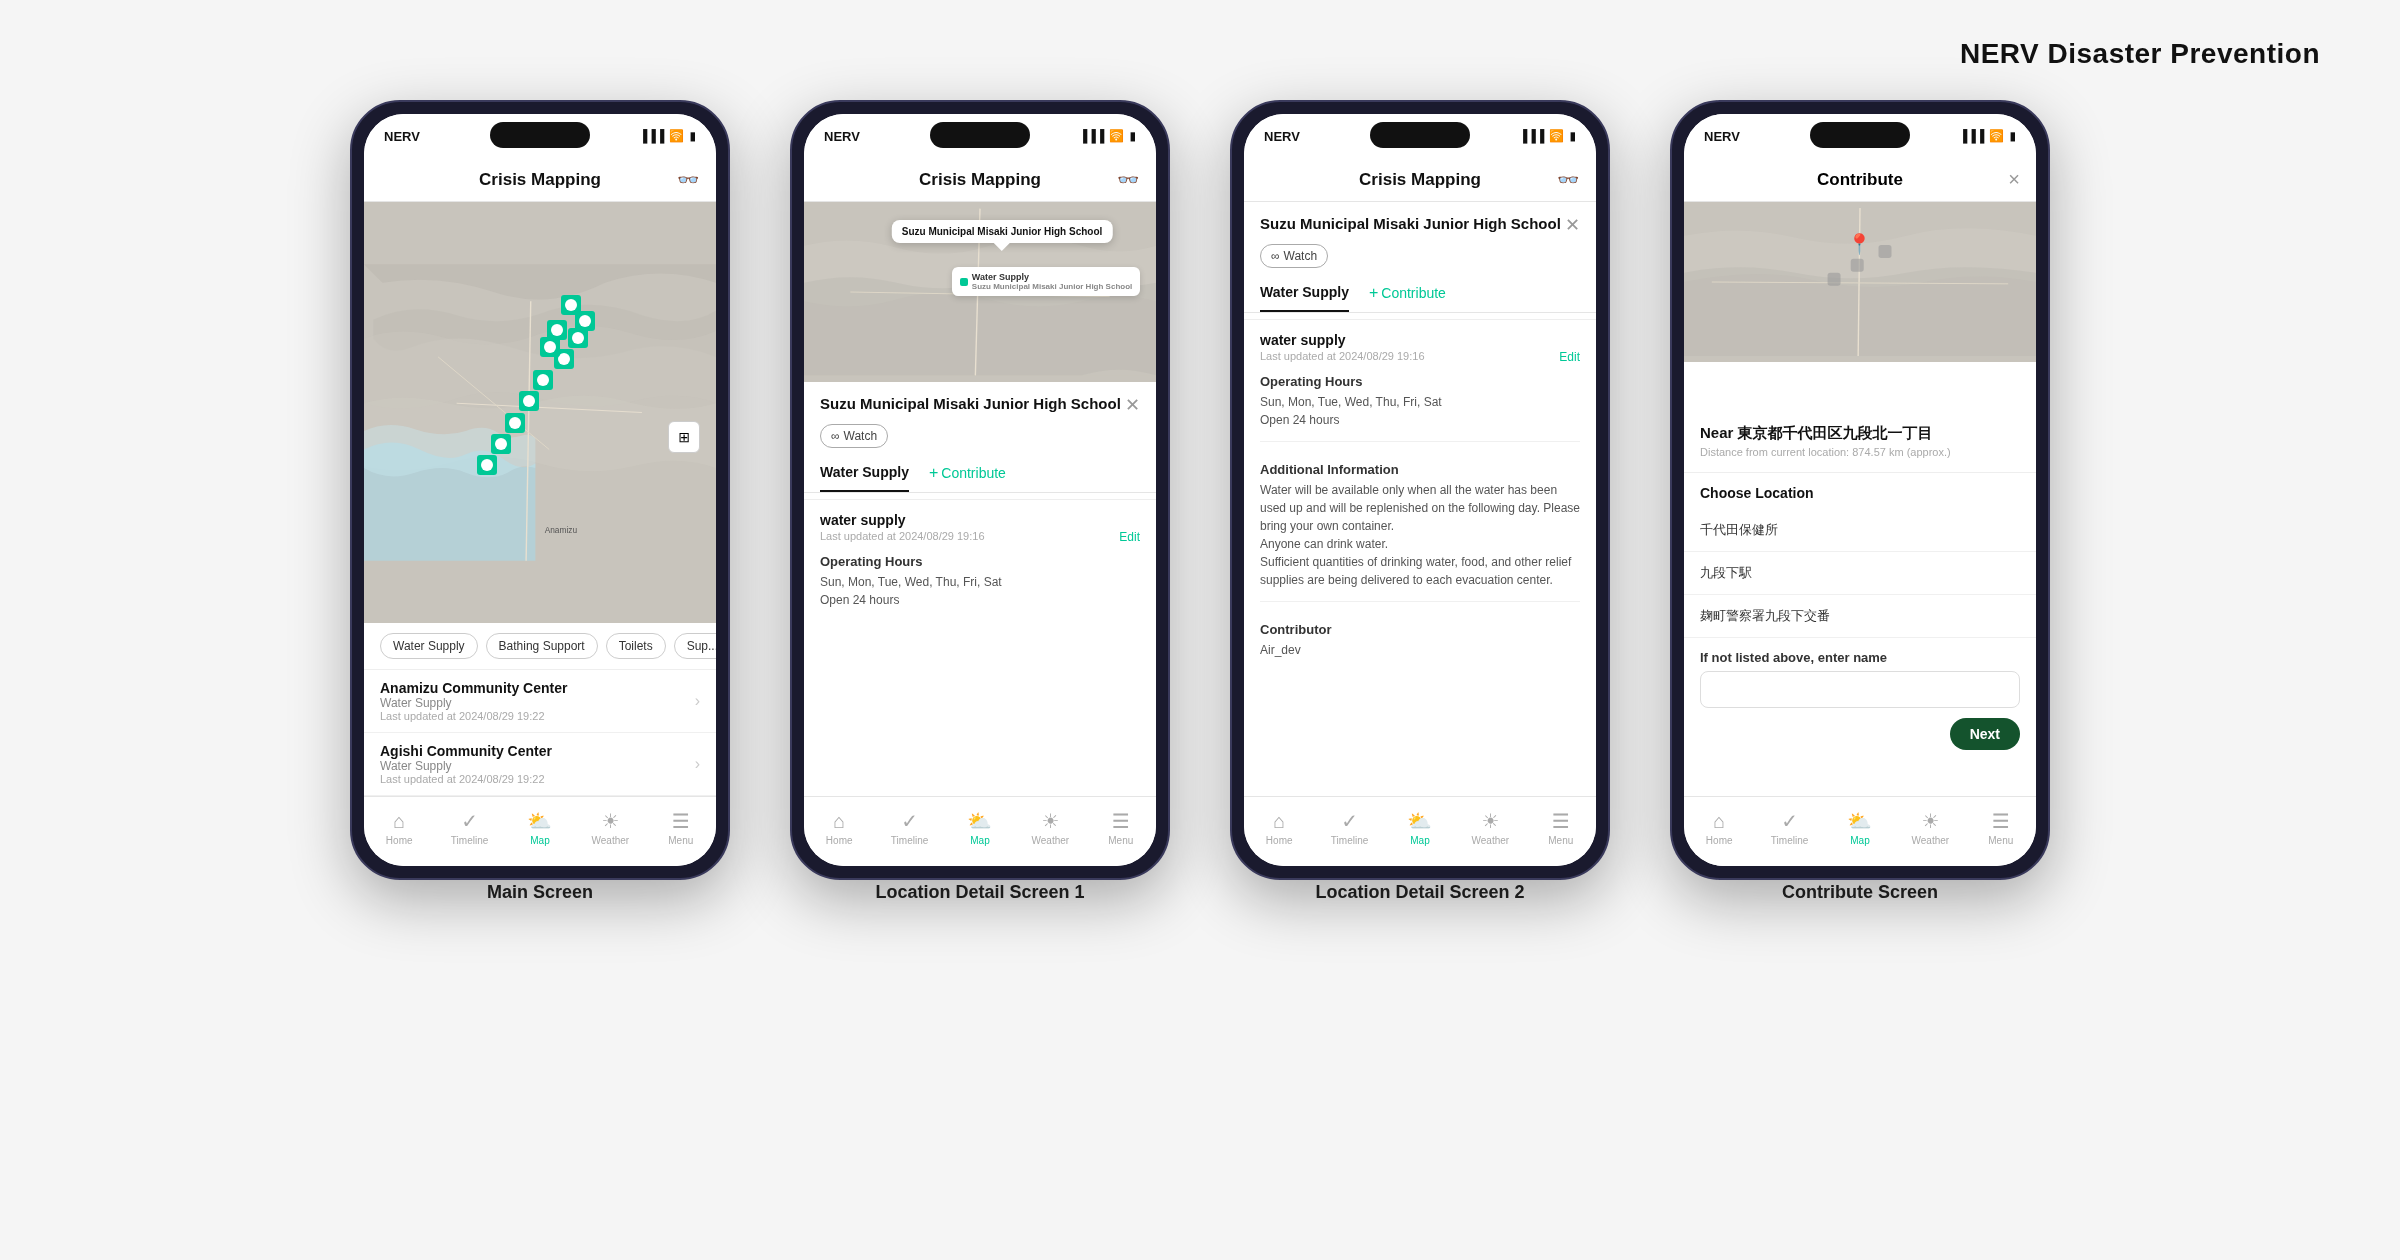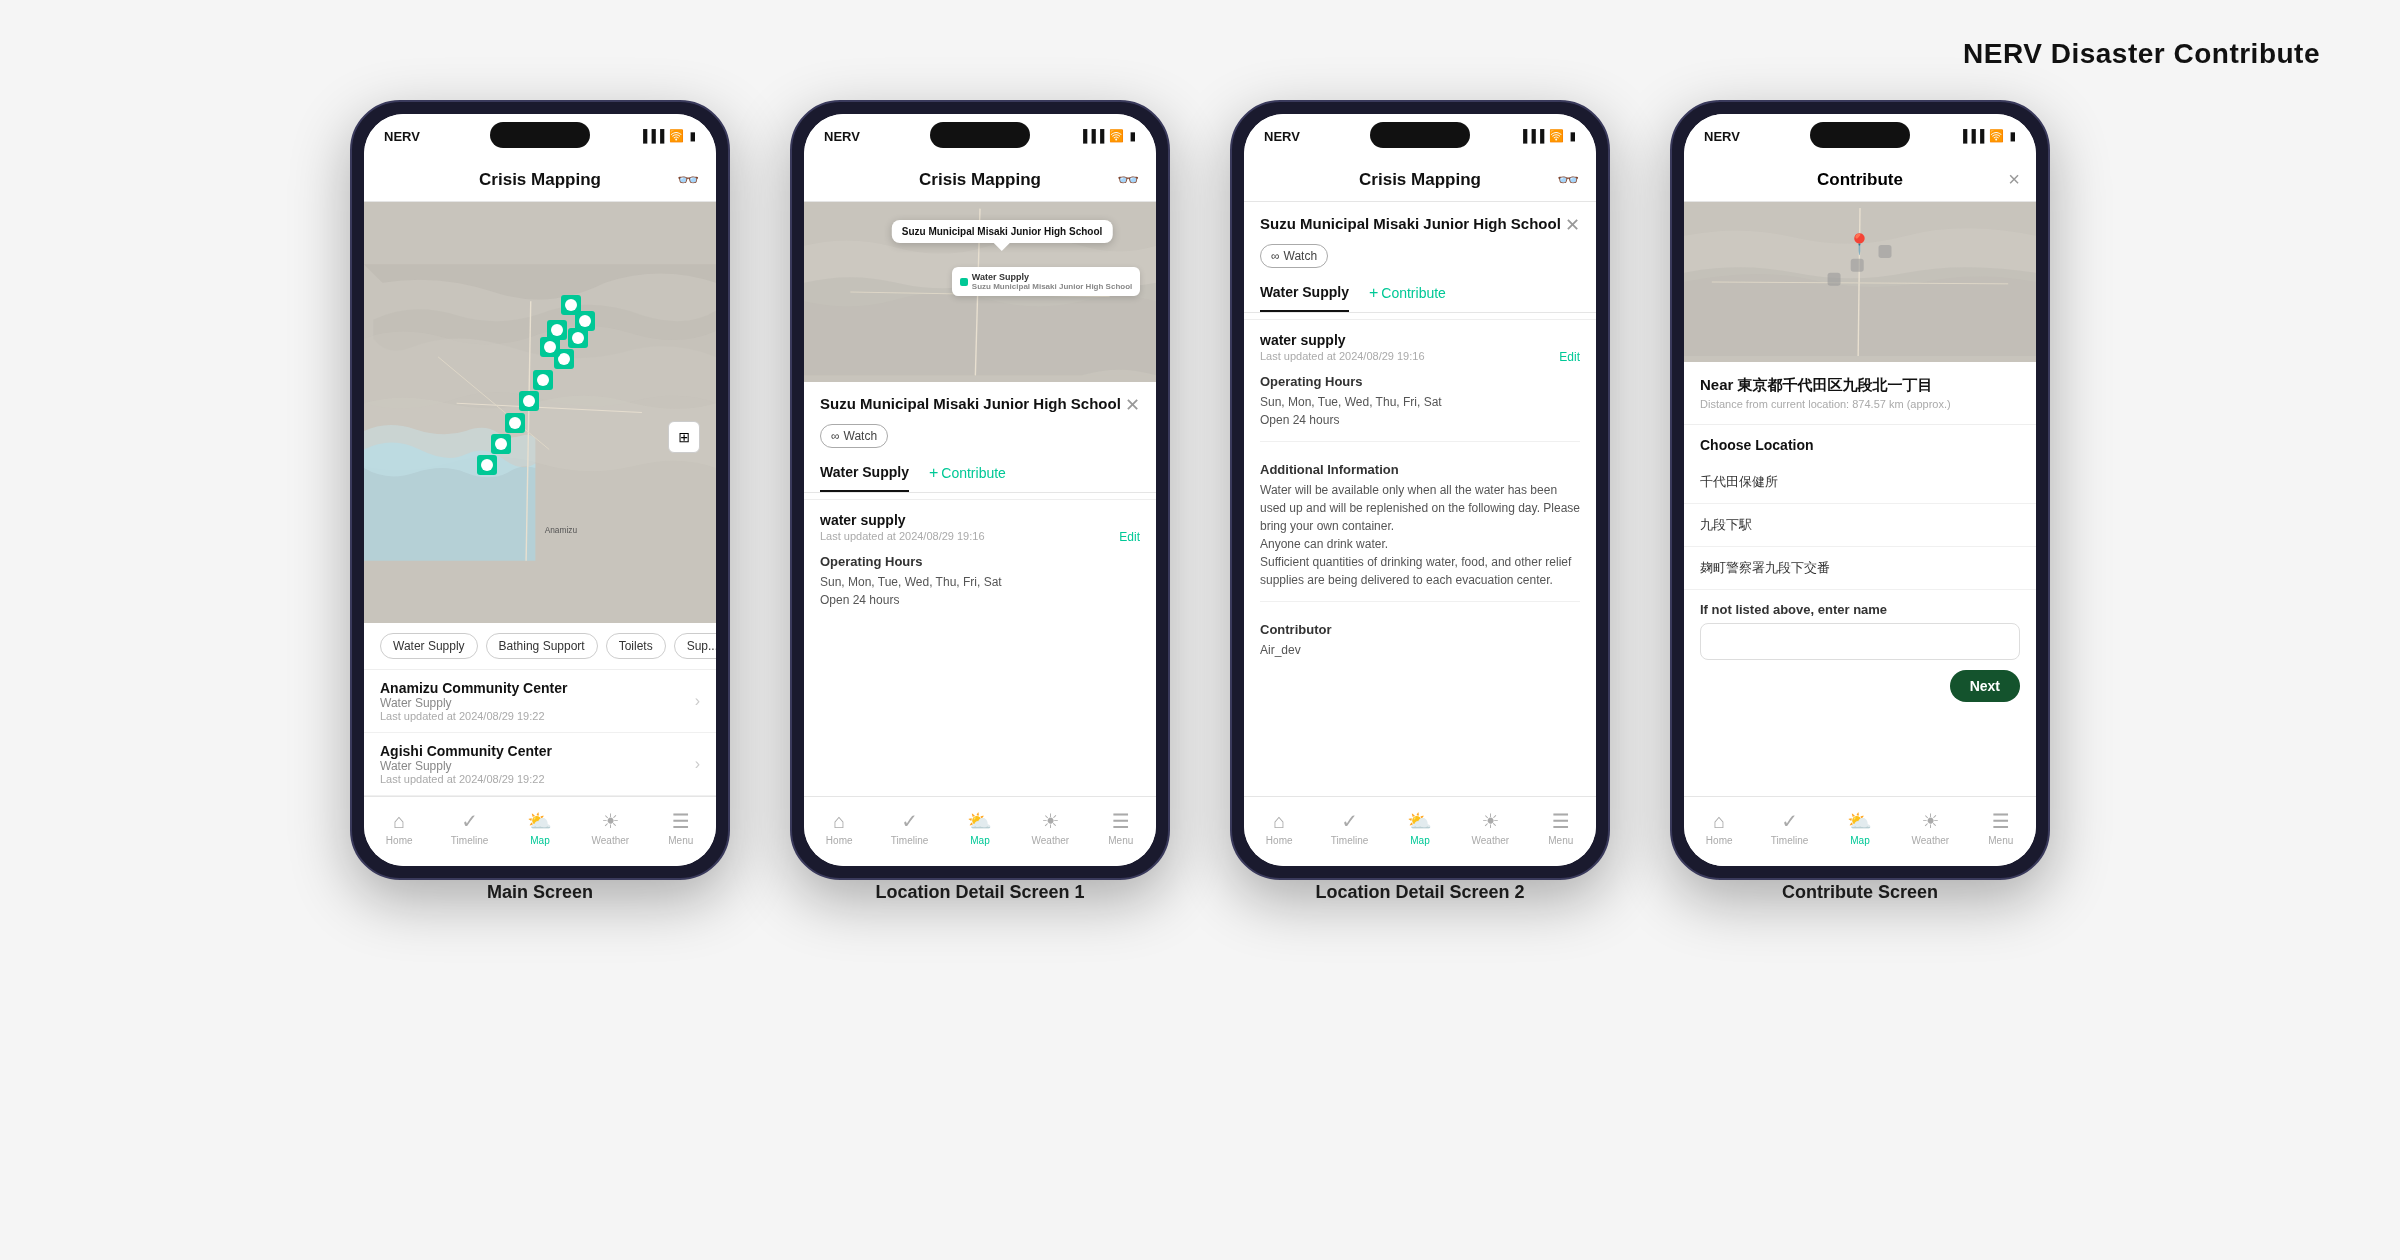--- a/index.html
+++ b/index.html
@@ -399,20 +399,21 @@
       position: absolute;
       right: 16px;
       font-size: 20px;
       color: #999;
     }
 
     .location-info-box {
       padding: 14px 16px;
       border-bottom: 1px solid #eee;
       flex-shrink: 0;
+      margin-top: 48px;
     }
 
     .location-address-big {
       font-size: 15px;
       font-weight: 700;
       color: #111;
       margin-bottom: 3px;
     }
 
     .location-distance {
@@ -555,21 +556,21 @@
 
     .scroll-area {
       flex: 1;
       overflow-y: auto;
       overflow-x: hidden;
     }
   </style>
 </head>
 <body>
 
-<div class="brand-title">NERV Disaster Contribute</div>
+<div class="brand-title">NERV Disaster Prevention</div>
 
 <div class="phones-row">
 
   <div class="phone-wrapper">
     <div class="iphone">
       <div class="iphone-inner">
 
         <div class="iphone-notch-bar">
           <span class="status-left">NERV</span>
           <div class="notch-pill"></div>

